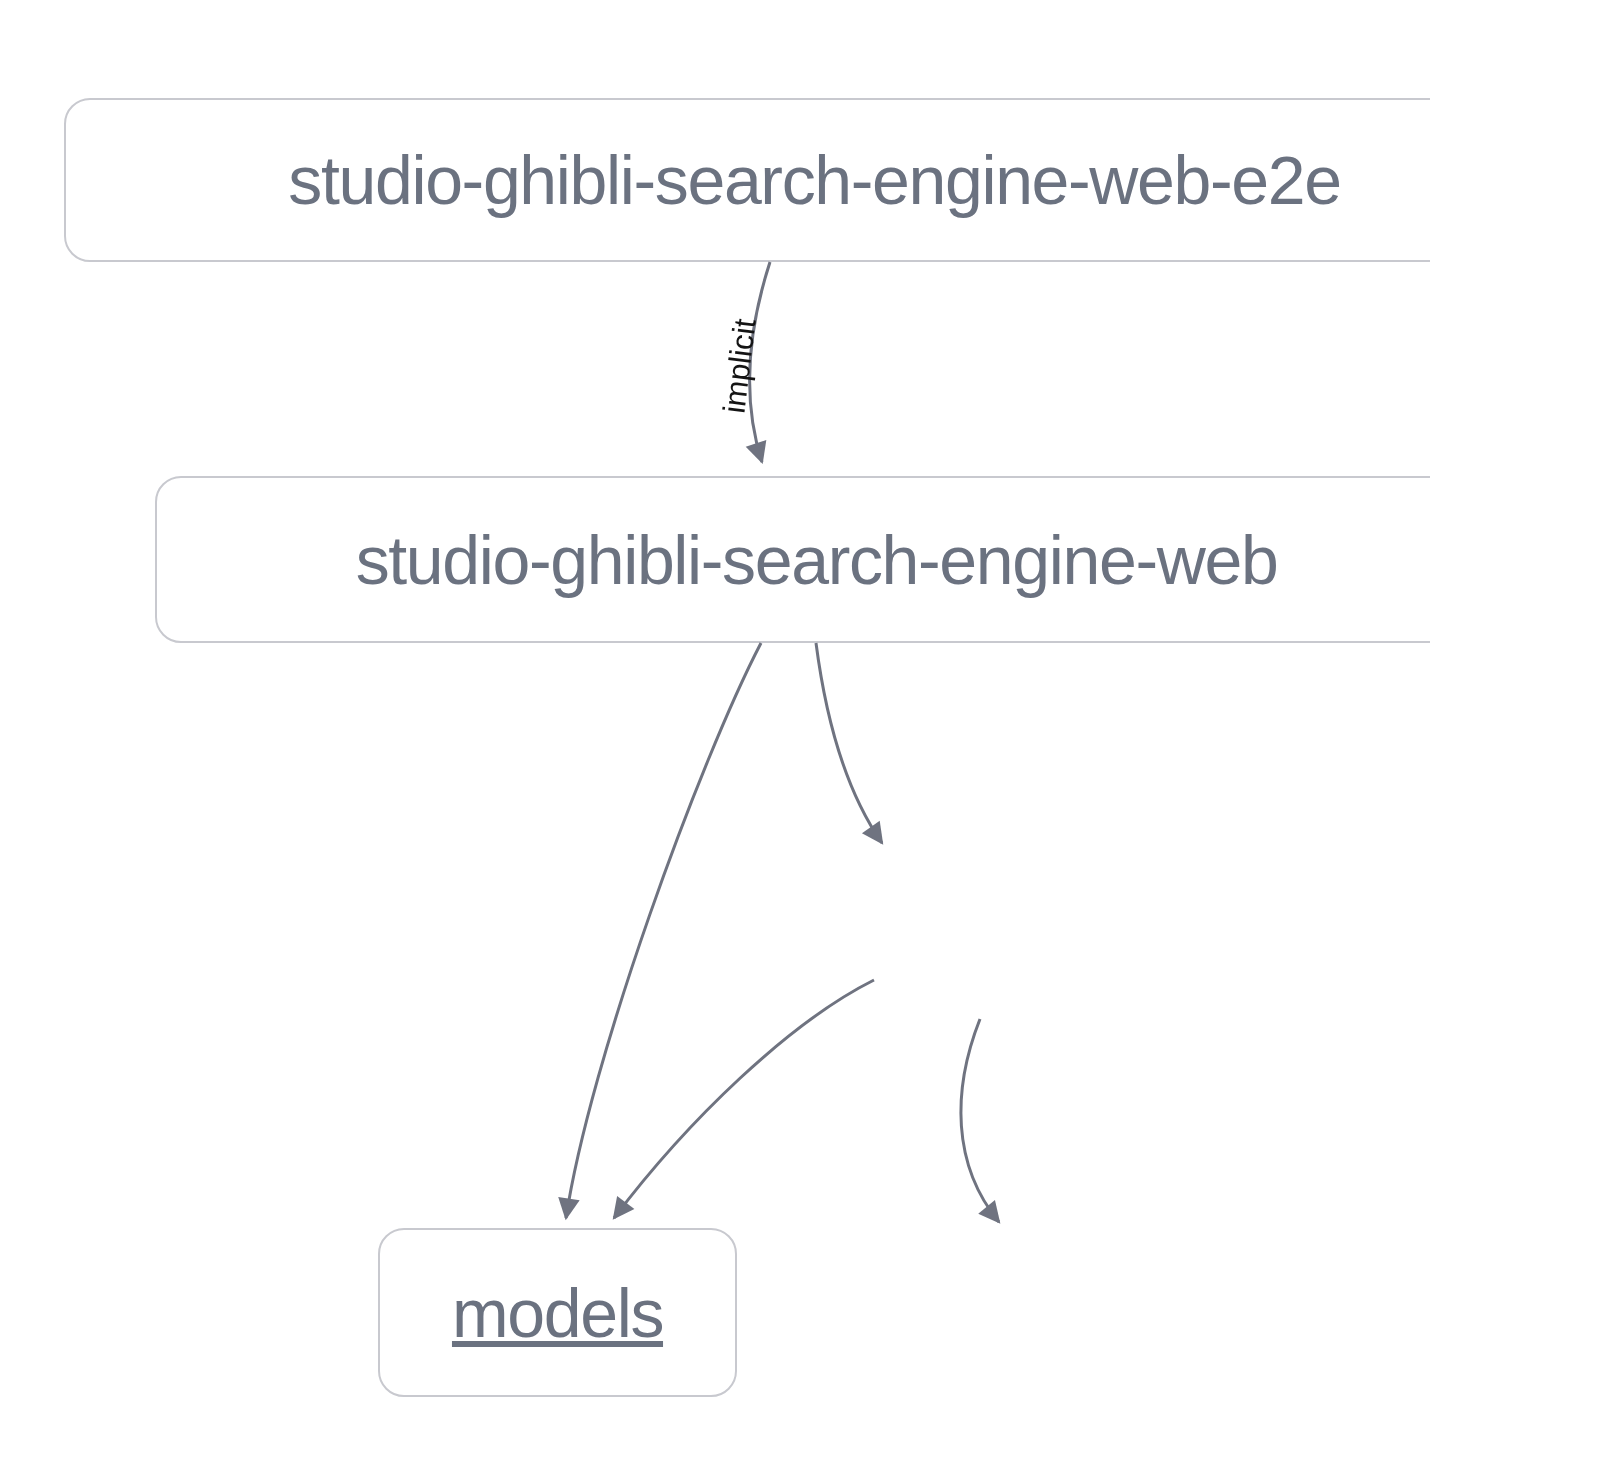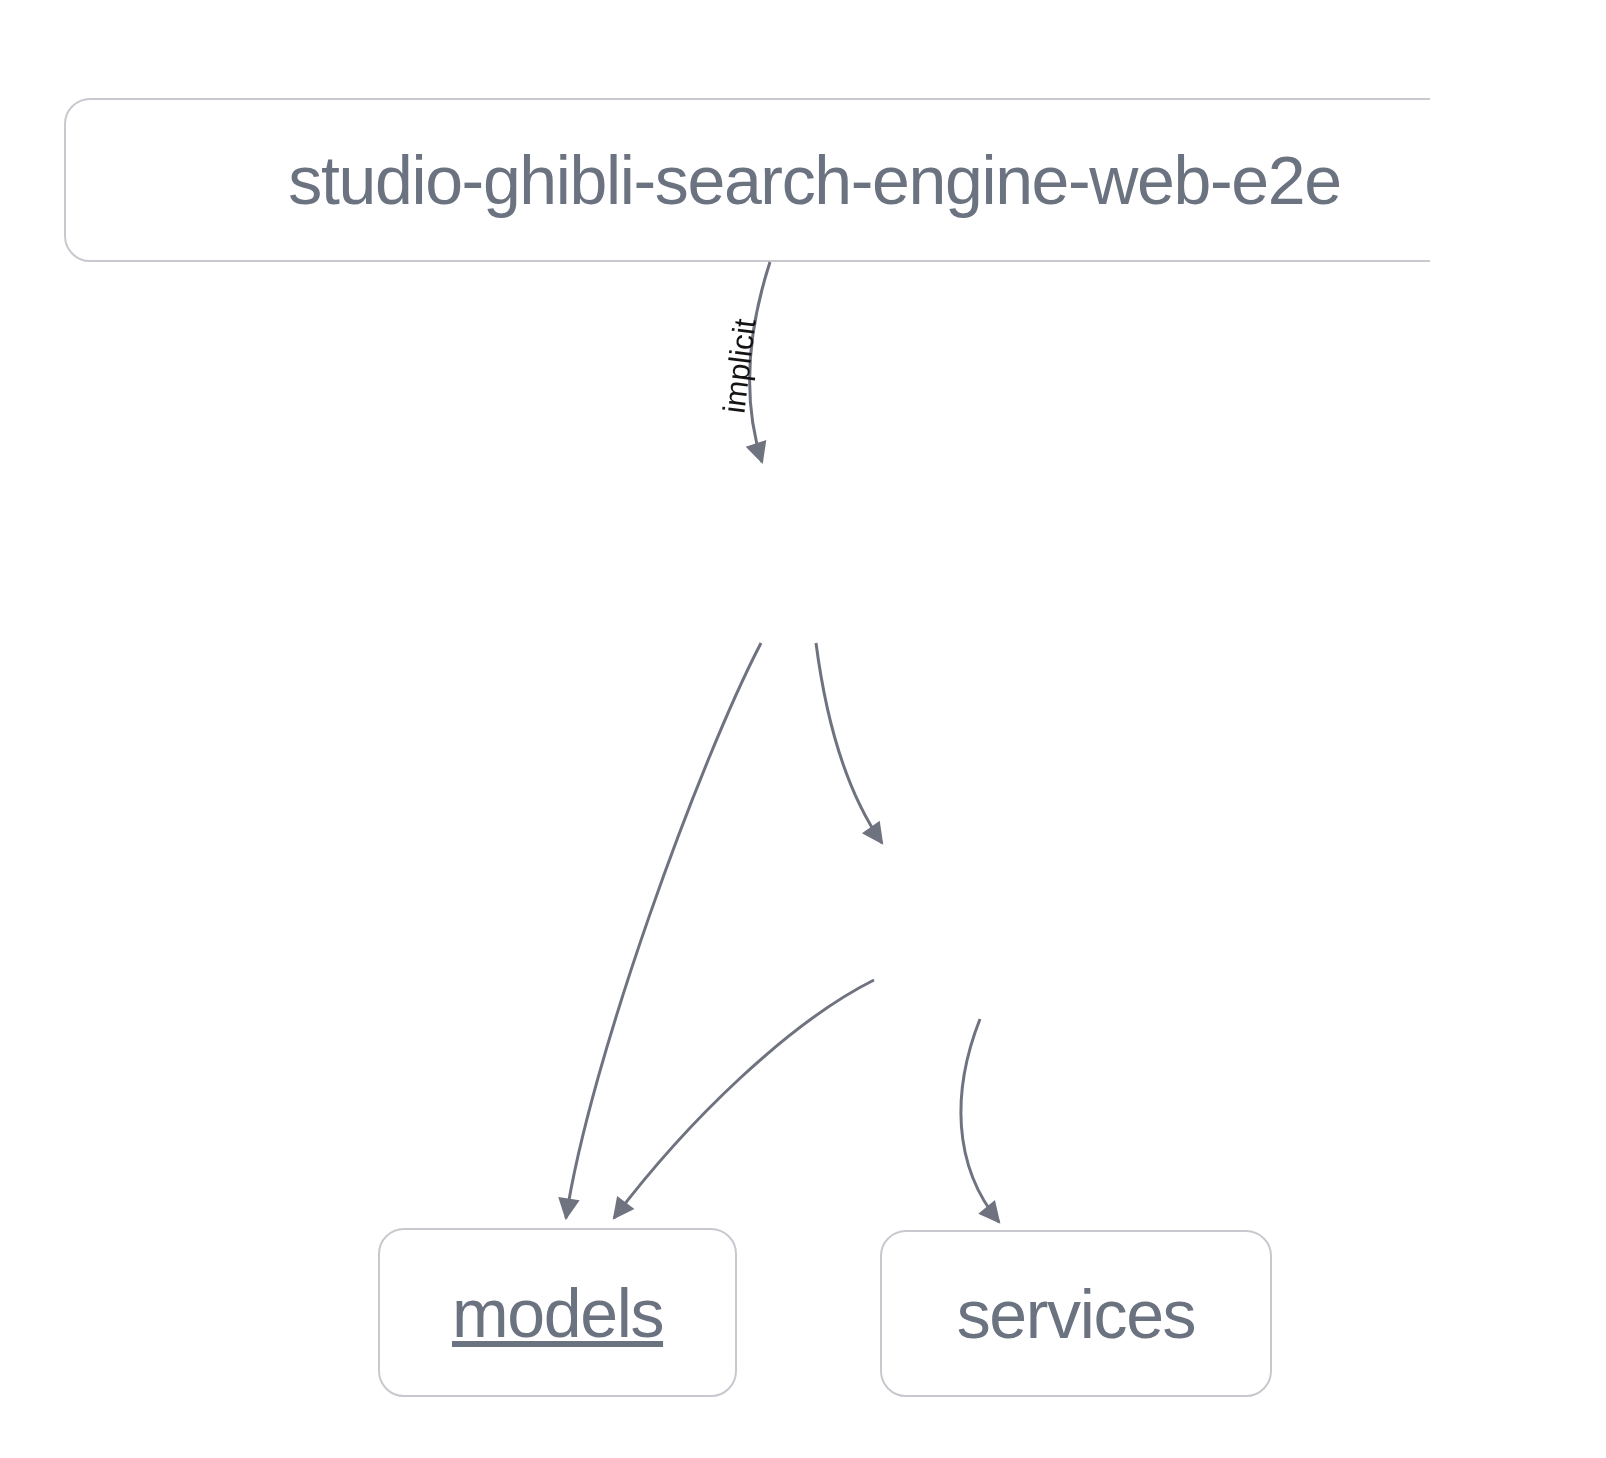--- a/index.html
+++ b/index.html
@@ -67,29 +67,29 @@
 </style>
 </head>
 <body>
 
 <div id="canvas">
 
   <div class="node" id="node-e2e">
     <span>studio-ghibli-search-engine-web-e2e</span>
   </div>
 
+  <div class="node" id="node-web">
+    <span>studio-ghibli-search-engine-web</span>
+  </div>
 
 
   <div class="node" id="node-models">
     <span>models</span>
   </div>
 
-  <div class="node" id="node-services">
-    <span>services</span>
-  </div>
 
   <svg id="edges" viewBox="0 0 1606 1458" xmlns="http://www.w3.org/2000/svg">
     <defs>
       <marker id="arrow" viewBox="0 0 12 12" refX="10" refY="6" markerWidth="32" markerHeight="26" orient="auto" markerUnits="userSpaceOnUse">
         <path d="M1,1 L11,6 L1,11 Z" fill="#6f7380"></path>
       </marker>
     </defs>
     <path class="edge" d="M 770 262 C 748 330, 742 400, 762 462" marker-end="url(#arrow)"></path>
     <path class="edge" d="M 761 643 C 700 760, 590 1060, 566 1218" marker-end="url(#arrow)"></path>
     <path class="edge" d="M 816 643 C 826 720, 845 790, 882 843" marker-end="url(#arrow)"></path>

